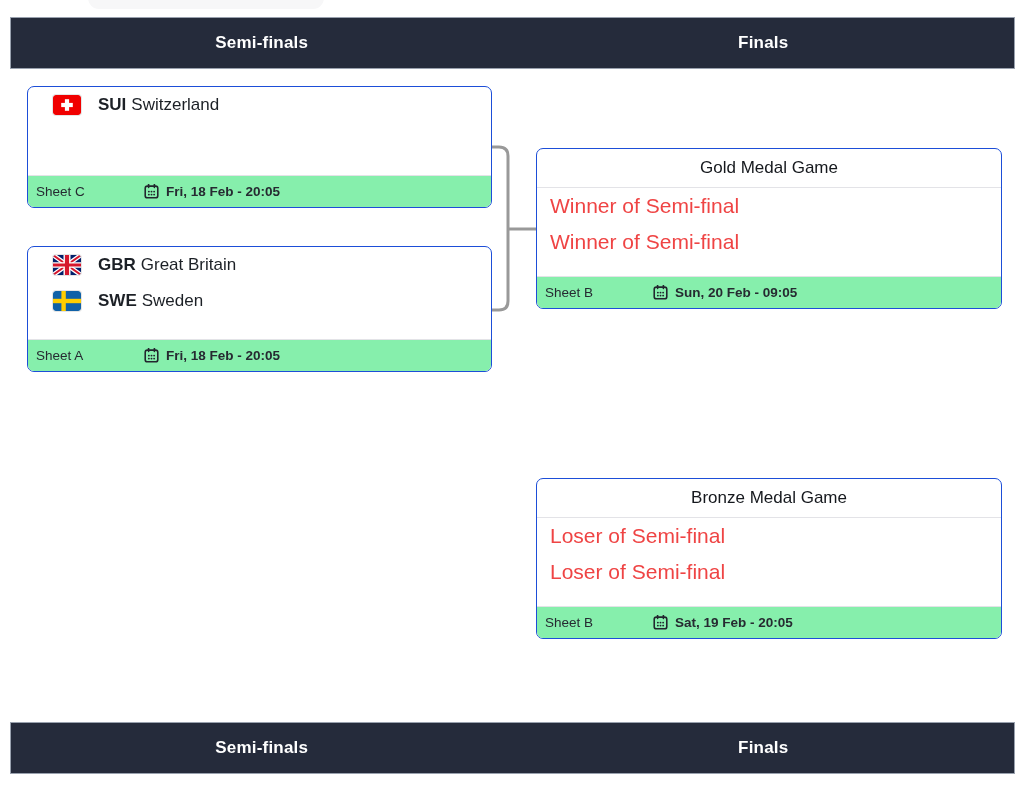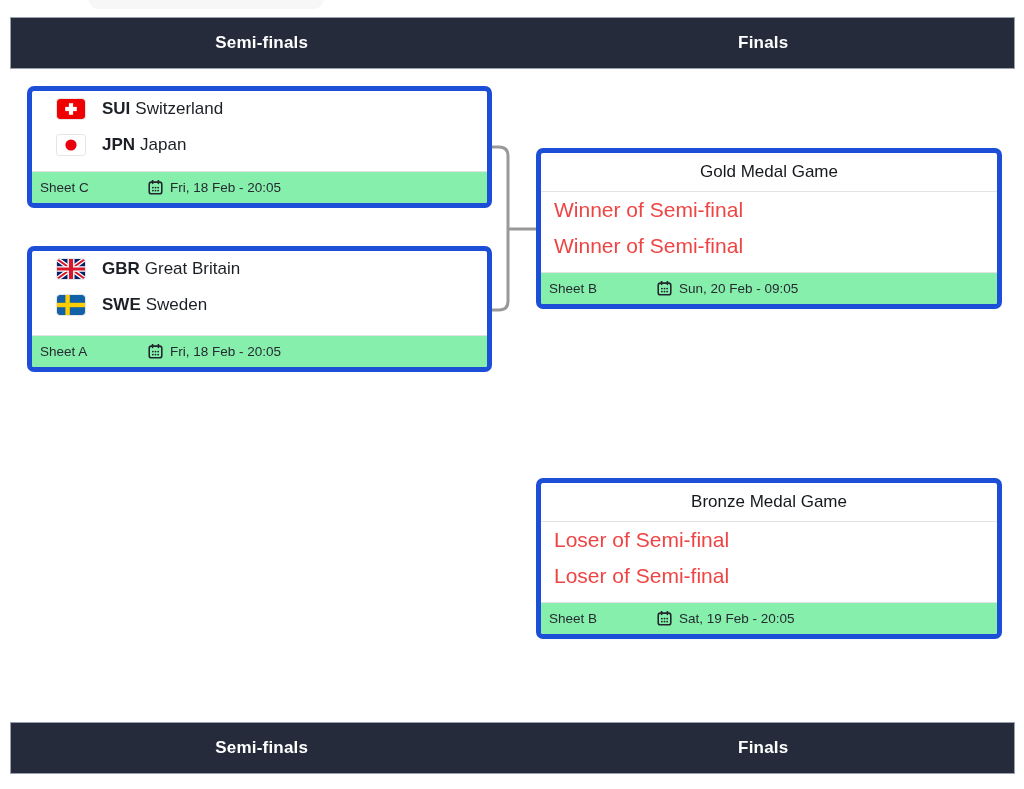--- a/index.html
+++ b/index.html
@@ -20,21 +20,21 @@
     display:flex; align-items:stretch;
   }
   .phase-bar.top { top:17px; }
   .phase-bar.bottom { top:722px; }
   .phase-cell {
     flex:1; display:flex; align-items:center; justify-content:center;
     color:#ffffff; font-size:17px; font-weight:600; letter-spacing:.2px;
   }
   
   .card {
-    position:absolute; background:#ffffff; border:5px solid #1d4ed8;
+    position:absolute; background:#ffffff; border:1px solid #1d4ed8;
     border-radius:7px; box-sizing:border-box; display:flex; flex-direction:column;
     overflow:hidden;
   }
   .card.semi1 { left:27px; top:86px;  width:465px; height:122px; }
   .card.semi2 { left:27px; top:246px; width:465px; height:126px; }
   .card.gold   { left:536px; top:148px; width:466px; height:161px; }
   .card.bronze { left:536px; top:478px; width:466px; height:161px; }
 
   .card-title {
     height:39px; flex:0 0 39px; display:flex; align-items:center; justify-content:center;
@@ -56,21 +56,21 @@
     height:36px; flex:0 0 36px; display:flex; align-items:center;
     padding-left:13px; font-size:21px; color:#ef4444;
   }
   .card-footer {
     margin-top:auto; height:32px; flex:0 0 32px;
     background:#86efac; border-top:1px solid #e3e3e7; box-sizing:border-box;
     display:flex; align-items:center; padding:0 8px;
     font-size:13.5px; color:#262a31;
   }
   .sheet-label { width:108px; flex:0 0 108px; }
-  .date-group { display:flex; align-items:center; gap:7px; font-weight:400; }
+  .date-group { display:flex; align-items:center; gap:7px; font-weight:700; }
   .cal-icon { display:inline-flex; }
 
   .connector-svg { position:absolute; left:0; top:0; pointer-events:none; }
 </style>
 </head>
 <body>
 
 <div class="stage">
 
   <div class="top-artifact"></div>
@@ -89,31 +89,20 @@
     <div class="team-row">
       <span class="flag">
         <svg width="28" height="20" viewBox="0 0 28 20">
           <rect width="28" height="20" rx="2.5" fill="#f00000"></rect>
           <rect x="11.9" y="4.2" width="4.2" height="11.6" fill="#ffffff"></rect>
           <rect x="8.2" y="7.9" width="11.6" height="4.2" fill="#ffffff"></rect>
         </svg>
       </span>
       <span>
         <span class="team-code">SUI</span><span class="team-name">Switzerland</span>
-      </span>
-    </div>
-    <div class="team-row">
-      <span class="flag">
-        <svg width="28" height="20" viewBox="0 0 28 20">
-          <rect width="28" height="20" rx="2.5" fill="#ffffff"></rect>
-          <circle cx="14" cy="10" r="5.6" fill="#e8000d"></circle>
-        </svg>
-      </span>
-      <span>
-        <span class="team-code">JPN</span><span class="team-name">Japan</span>
       </span>
     </div>
     <div class="card-footer">
       <span class="sheet-label">Sheet C</span>
       <span class="date-group">
         <span class="cal-icon">
           <svg width="15" height="15" viewBox="0 0 16 16">
             <rect x="1.3" y="2.3" width="13.4" height="12.4" rx="2.3" fill="none" stroke="#22262e" stroke-width="1.7"></rect>
             <line x1="4.9" y1="0.6" x2="4.9" y2="3.6" stroke="#22262e" stroke-width="1.7" stroke-linecap="round"></line>
             <line x1="11.1" y1="0.6" x2="11.1" y2="3.6" stroke="#22262e" stroke-width="1.7" stroke-linecap="round"></line>

